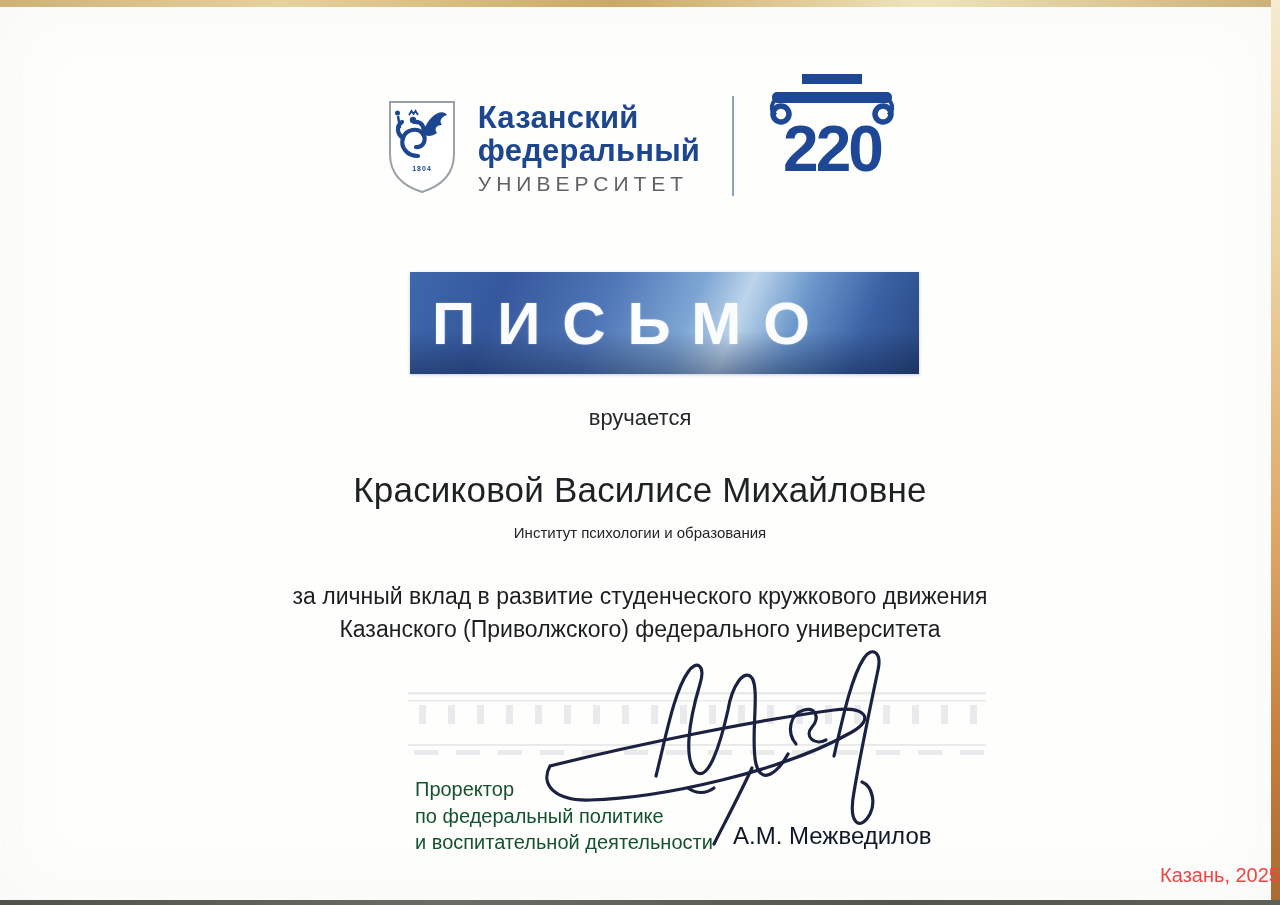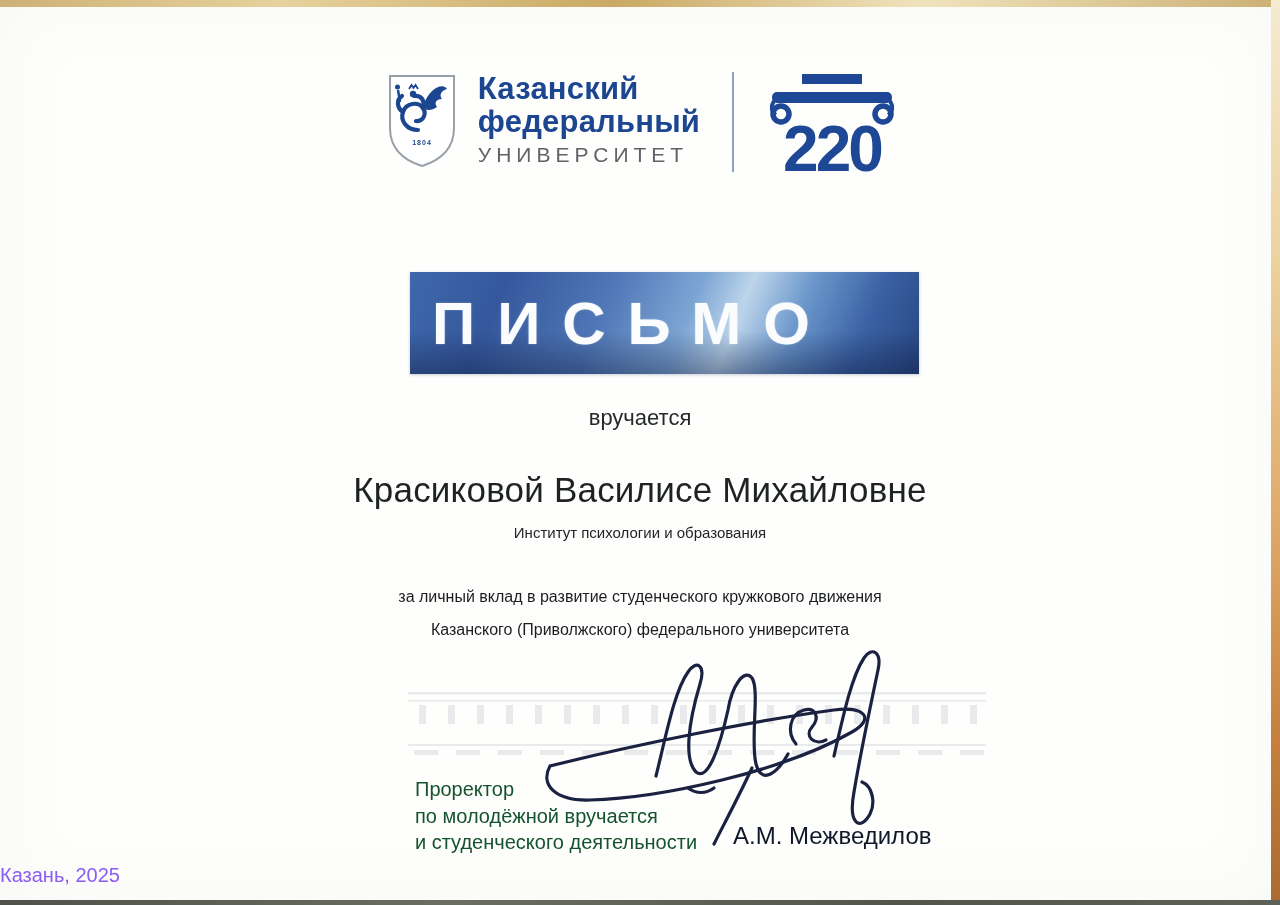--- a/index.html
+++ b/index.html
@@ -11,21 +11,21 @@
     box-shadow:inset 0 0 80px rgba(120,110,90,.05);
   }
   .edge-top{position:absolute;top:0;left:0;width:100%;height:7px;
     background:linear-gradient(90deg,#cdb176,#e6d29d 22%,#c9a964 48%,#f0e3bc 72%,#cbb075);}
   .edge-right{position:absolute;top:0;right:0;width:9px;height:100%;
     background:linear-gradient(180deg,#f5ead0 0%,#ecd3a0 28%,#dfa969 58%,#c67f3c 82%,#a96a31 100%);}
   .edge-bottom{position:absolute;bottom:0;left:0;width:100%;height:5px;
     background:linear-gradient(90deg,#4e524a,#6a6e62 35%,#51554c 70%,#5d6157);}
   
   .header-row{position:absolute;top:72px;left:0;width:100%;
-    display:flex;justify-content:center;align-items:flex-start;gap:4px;}
+    display:flex;justify-content:center;align-items:flex-end;gap:4px;}
   .emblem{width:76px;height:98px;flex:0 0 auto;}
   .uni-text{margin-left:14px;}
   .uni-line{font-size:31px;font-weight:bold;color:#1d4691;line-height:33px;letter-spacing:.2px;}
   .uni-sub{font-size:21px;color:#5f6368;letter-spacing:5px;margin-top:5px;}
   .logo-divider{width:2px;height:100px;background:#8ca3c0;margin:0 30px 0 28px;}
   .logo220{width:128px;height:124px;flex:0 0 auto;}
   
   .title-word1{position:absolute;top:237px;left:0;width:100%;text-align:center;
     font-size:28px;font-weight:bold;color:#3e72b2;letter-spacing:13px;padding-left:13px;box-sizing:border-box;}
   .banner{position:absolute;top:272px;left:410px;width:509px;height:102px;
@@ -35,27 +35,27 @@
     display:flex;align-items:center;
     box-shadow:0 1px 3px rgba(40,60,100,.25);}
   .banner-word{font-size:60px;font-weight:bold;color:#fafcfe;letter-spacing:22px;padding-left:22px;
     text-shadow:0 0 2px rgba(255,255,255,.35);}
   
   .presented{position:absolute;top:405px;left:0;width:100%;text-align:center;font-size:22px;color:#26292c;}
   .recipient-name{position:absolute;top:470px;left:0;width:100%;text-align:center;
     font-size:35px;font-weight:normal;color:#1e2225;letter-spacing:.2px;}
   .recipient-inst{position:absolute;top:524px;left:0;width:100%;text-align:center;font-size:15px;color:#222528;}
   .body-text{position:absolute;top:580px;left:0;width:100%;text-align:center;
-    font-size:16px;line-height:33px;color:#1c1f22;}
+    font-size:23px;line-height:33px;color:#1c1f22;}
   
   .watermark{position:absolute;left:408px;top:688px;width:578px;height:78px;opacity:.16;}
   .signature{position:absolute;left:538px;top:648px;width:345px;height:215px;}
   .sig-position{position:absolute;left:415px;top:776px;font-size:20px;line-height:26.5px;color:#14532d;}
   .sig-name{position:absolute;left:733px;top:822px;font-size:24px;color:#0f172a;}
-  .footer-line{position:absolute;top:864px;left:0;width:100%;text-align:left;font-size:20px;color:#8b5cf6;}
+  .footer-line{position:absolute;top:864px;left:0;width:100%;text-align:right;font-size:20px;color:#ef4444;}
 </style>
 </head>
 <body>
 
 <div class="photo">
 
   <div class="edge-top"></div>
   <div class="edge-right"></div>
   <div class="edge-bottom"></div>
 
@@ -131,20 +131,20 @@
       <path d="M118,128 C128,88 136,44 150,24 C158,12 168,16 162,36 C150,76 146,112 158,124 C170,134 182,98 190,62 C194,38 206,20 214,30 C222,42 212,92 218,116 C224,138 240,124 250,106"></path>
       <path d="M258,96 C248,84 252,66 266,62 C278,59 282,70 274,79 C266,88 276,98 288,92"></path>
       <path d="M296,108 C306,64 314,28 326,10 C334,-2 344,4 340,22 C332,60 322,108 316,144 C310,176 322,184 332,166 C338,154 334,138 324,134"></path>
       <path d="M214,120 C200,150 186,176 176,196"></path>
       <path d="M150,140 C158,146 168,146 176,140"></path>
     </g>
   </svg>
 
   <div class="sig-position">
     <div>Проректор</div>
-    <div>по молодёжной вручается</div>
-    <div>и студенческого деятельности</div>
+    <div>по федеральный политике</div>
+    <div>и воспитательной деятельности</div>
   </div>
   <div class="sig-name">А.М. Межведилов</div>
 
   <div class="footer-line">Казань, 2025</div>
 
 </div>
 
 </body></html>

